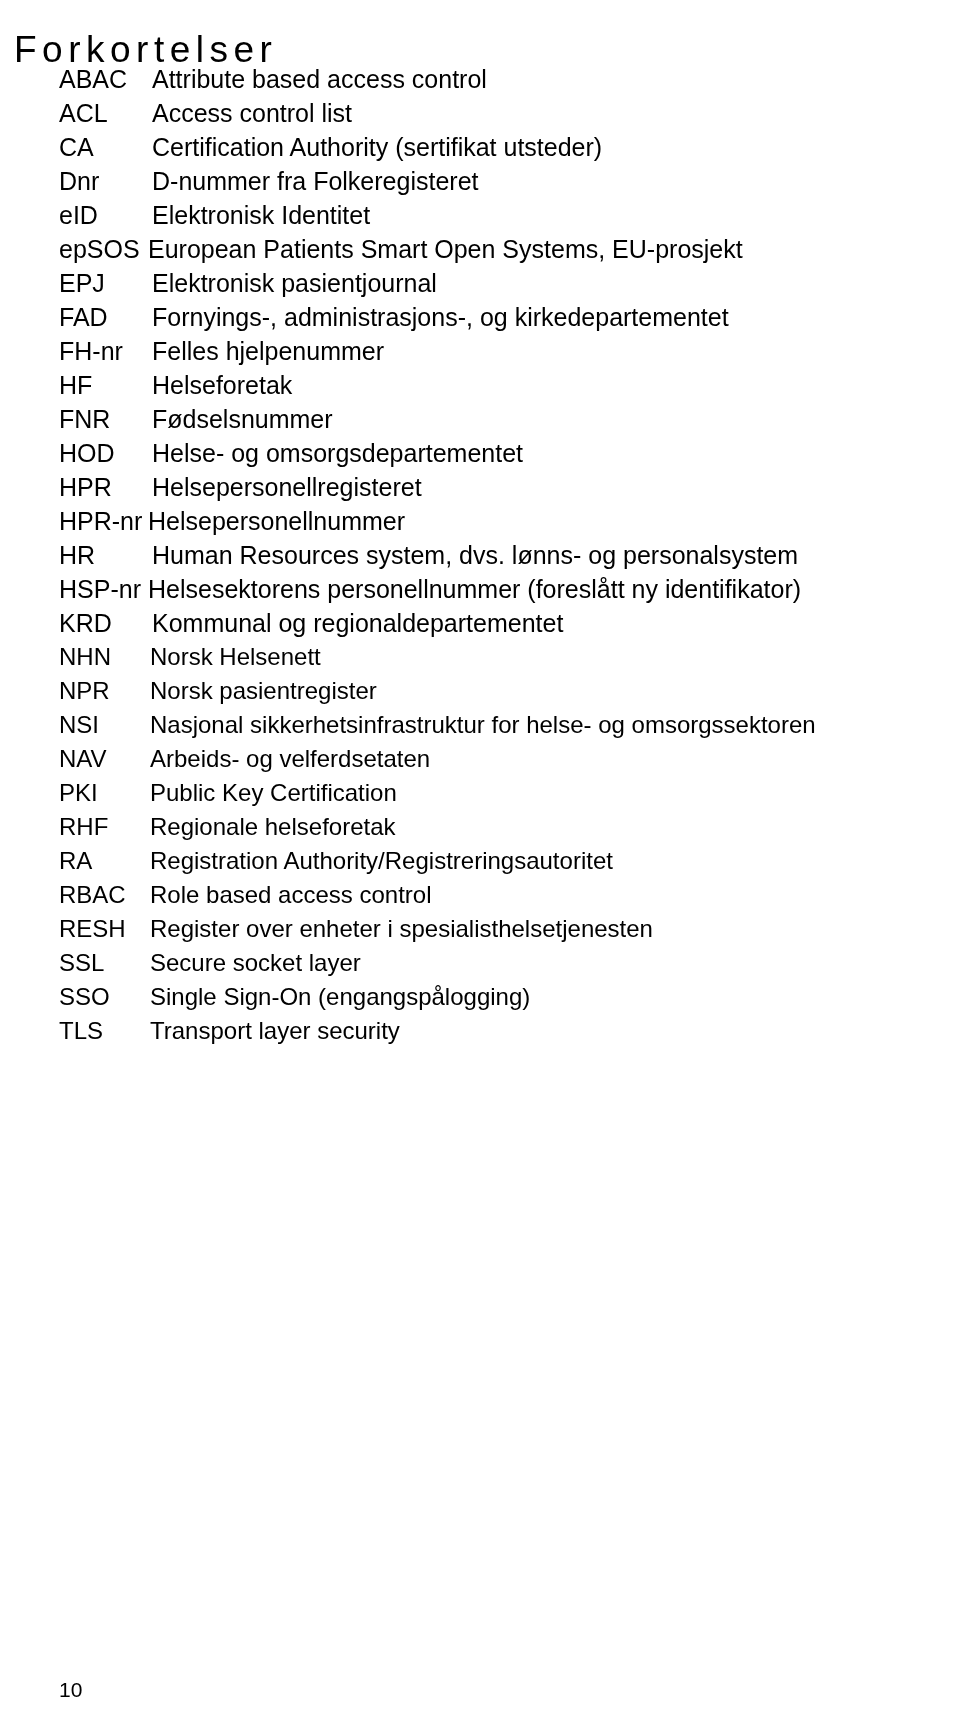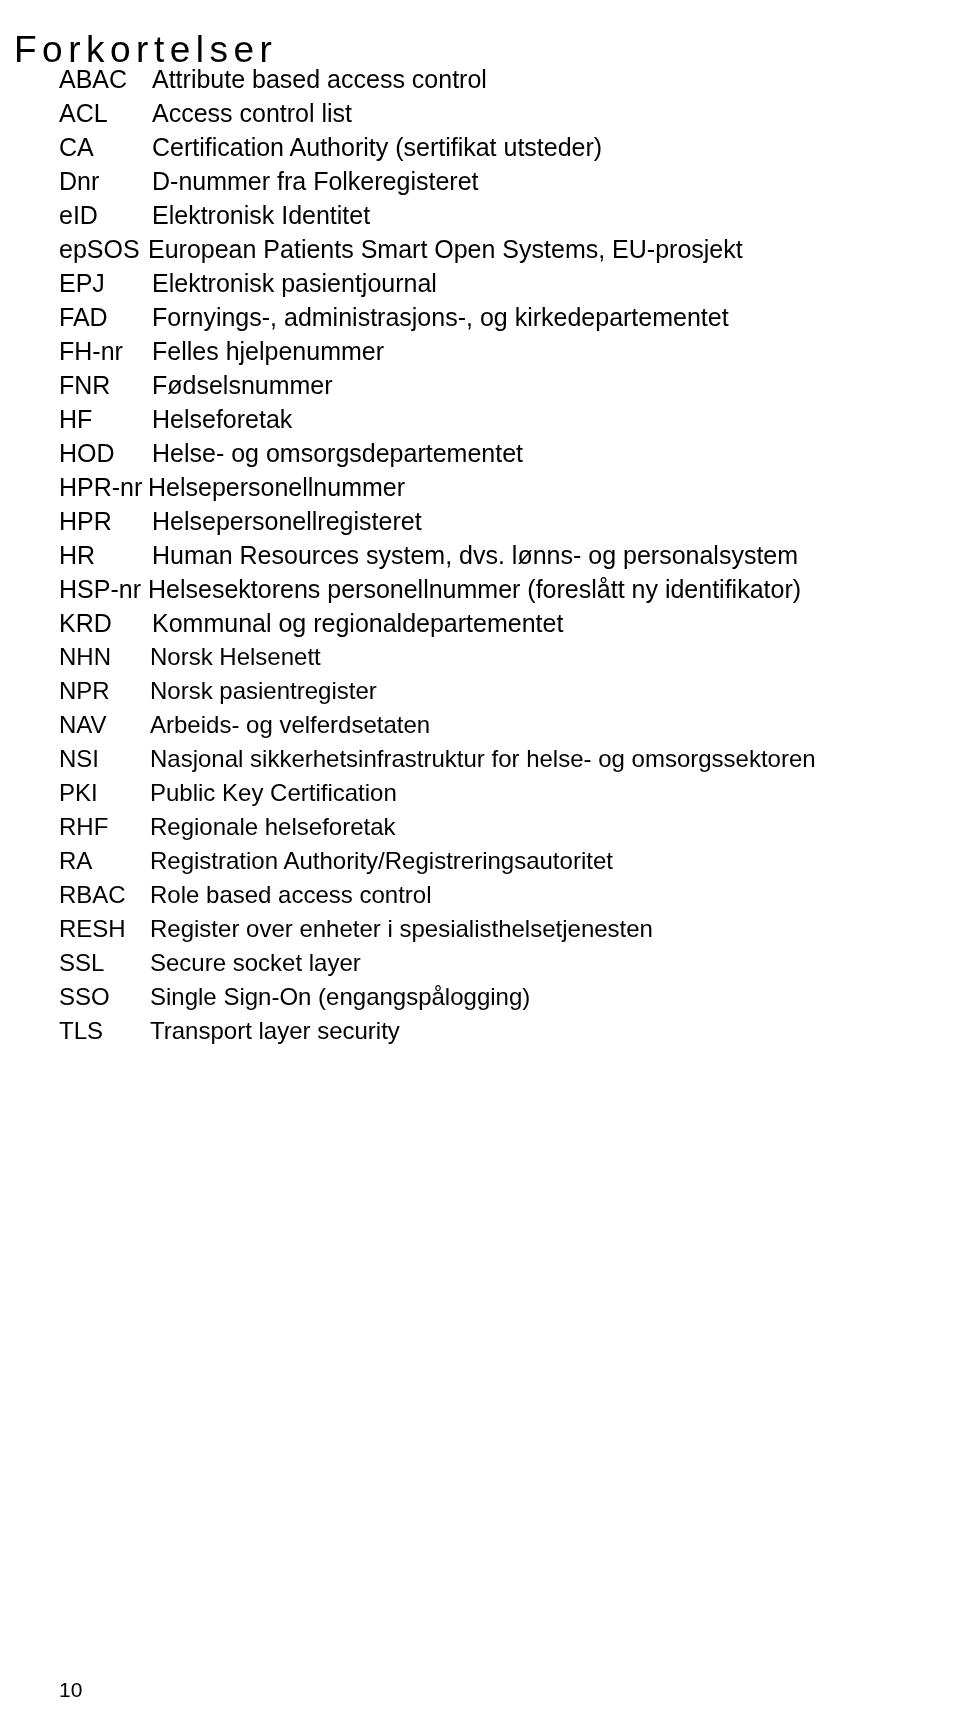--- a/index.html
+++ b/index.html
@@ -129,68 +129,68 @@
       </div>
       <div class="abbrev-row">
         <span class="abbrev-term">FAD</span>
         <span class="abbrev-desc">Fornyings-, administrasjons-, og kirkedepartementet</span>
       </div>
       <div class="abbrev-row">
         <span class="abbrev-term">FH-nr</span>
         <span class="abbrev-desc">Felles hjelpenummer</span>
       </div>
       <div class="abbrev-row">
+        <span class="abbrev-term">HF</span>
+        <span class="abbrev-desc">Helseforetak</span>
+      </div>
+      <div class="abbrev-row">
         <span class="abbrev-term">FNR</span>
         <span class="abbrev-desc">Fødselsnummer</span>
       </div>
       <div class="abbrev-row">
-        <span class="abbrev-term">HF</span>
-        <span class="abbrev-desc">Helseforetak</span>
-      </div>
-      <div class="abbrev-row">
         <span class="abbrev-term">HOD</span>
         <span class="abbrev-desc">Helse- og omsorgsdepartementet</span>
+      </div>
+      <div class="abbrev-row">
+        <span class="abbrev-term">HPR</span>
+        <span class="abbrev-desc">Helsepersonellregisteret</span>
       </div>
       <div class="abbrev-row tight">
         <span class="abbrev-term">HPR-nr</span>
         <span class="abbrev-desc">Helsepersonellnummer</span>
       </div>
       <div class="abbrev-row">
-        <span class="abbrev-term">HPR</span>
-        <span class="abbrev-desc">Helsepersonellregisteret</span>
-      </div>
-      <div class="abbrev-row">
         <span class="abbrev-term">HR</span>
         <span class="abbrev-desc">Human Resources system, dvs. lønns- og personalsystem</span>
       </div>
       <div class="abbrev-row tight">
         <span class="abbrev-term">HSP-nr</span>
         <span class="abbrev-desc">Helsesektorens personellnummer (foreslått ny identifikator)</span>
       </div>
       <div class="abbrev-row">
         <span class="abbrev-term">KRD</span>
         <span class="abbrev-desc">Kommunal og regionaldepartementet</span>
       </div>
       <div class="abbrev-row small">
         <span class="abbrev-term">NHN</span>
         <span class="abbrev-desc">Norsk Helsenett</span>
       </div>
       <div class="abbrev-row small">
         <span class="abbrev-term">NPR</span>
         <span class="abbrev-desc">Norsk pasientregister</span>
       </div>
       <div class="abbrev-row small">
+        <span class="abbrev-term">NSI</span>
+        <span class="abbrev-desc">Nasjonal sikkerhetsinfrastruktur for helse- og omsorgssektoren</span>
+      </div>
+      <div class="abbrev-row small">
         <span class="abbrev-term">NAV</span>
         <span class="abbrev-desc">Arbeids- og velferdsetaten</span>
       </div>
       <div class="abbrev-row small">
-        <span class="abbrev-term">NSI</span>
-        <span class="abbrev-desc">Nasjonal sikkerhetsinfrastruktur for helse- og omsorgssektoren</span>
-      </div>
-      <div class="abbrev-row small">
         <span class="abbrev-term">PKI</span>
         <span class="abbrev-desc">Public Key Certification</span>
       </div>
       <div class="abbrev-row small">
         <span class="abbrev-term">RHF</span>
         <span class="abbrev-desc">Regionale helseforetak</span>
       </div>
       <div class="abbrev-row small">
         <span class="abbrev-term">RA</span>
         <span class="abbrev-desc">Registration Authority/Registreringsautoritet</span>

